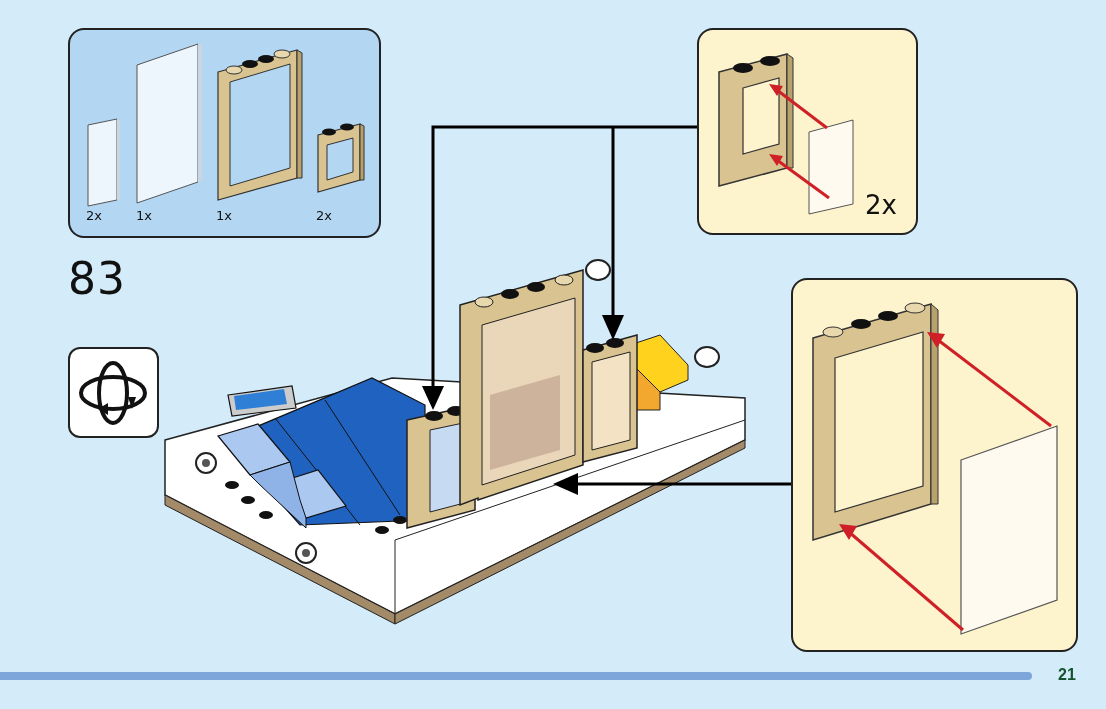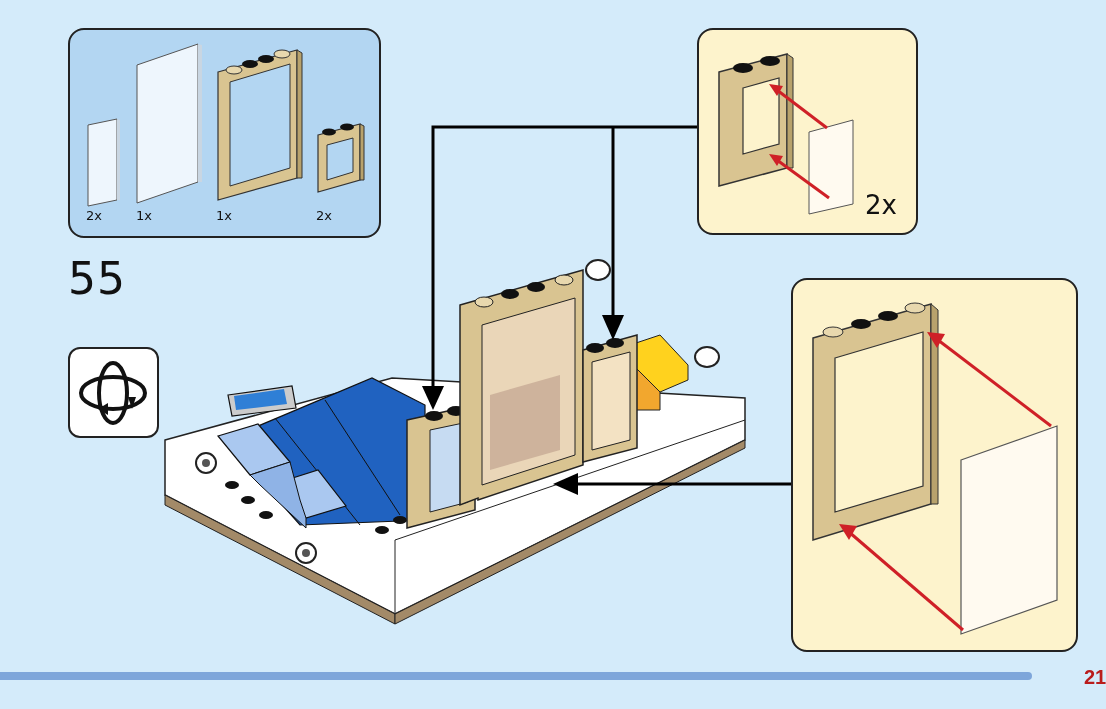--- a/index.html
+++ b/index.html
@@ -6,21 +6,21 @@
   body { width:1106px; height:709px; background:#d4ebfa; position:relative; overflow:hidden; font-family:"DejaVu Sans", sans-serif; }
   .panel { position:absolute; border:2px solid #222; border-radius:16px; box-sizing:border-box; }
   #parts-panel { left:68px; top:28px; width:313px; height:210px; background:#b3d6f2; }
   #sub-panel-1 { left:697px; top:28px; width:221px; height:207px; background:#fdf3cc; }
   #sub-panel-2 { left:791px; top:278px; width:287px; height:374px; background:#fdf3cc; }
   .qty { position:absolute; font-size:13px; color:#111; }
   #step-number { position:absolute; left:68px; top:253px; font-size:44px; color:#111; letter-spacing:1px; }
   #rotate-box { position:absolute; left:68px; top:347px; width:91px; height:91px; background:#fff; border:2px solid #222; border-radius:12px; box-sizing:border-box; }
   #sub1-qty { position:absolute; left:865px; top:190px; font-size:26px; color:#111; }
   #footer-bar { position:absolute; left:0; top:672px; width:1032px; height:8px; background:#7ea6da; border-radius:0 4px 4px 0; }
-  #page-number { position:absolute; left:1058px; top:666px; font-size:20px; font-weight:bold; color:#b91c1c; font-family:"Liberation Sans", sans-serif;margin-left:26px; }
+  #page-number { position:absolute; left:1058px; top:666px; font-size:16px; font-weight:bold; color:#14532d; font-family:"Liberation Sans", sans-serif; }
   svg { position:absolute; left:0; top:0; }
 </style>
 </head>
 <body>
 
 <div class="panel" id="parts-panel">
   <svg width="313" height="210">
 
     <g>
       <polygon points="18,95 47,89 47,170 18,176" fill="#eef6fd" stroke="#555" stroke-width="1"></polygon>
@@ -49,21 +49,21 @@
       <ellipse cx="259" cy="102" rx="7" ry="3.5" fill="#111"></ellipse>
       <ellipse cx="277" cy="97" rx="7" ry="3.5" fill="#111"></ellipse>
     </g>
   </svg>
   <span class="qty" style="left:16px;top:178px;">2x</span>
   <span class="qty" style="left:66px;top:178px;">1x</span>
   <span class="qty" style="left:146px;top:178px;">1x</span>
   <span class="qty" style="left:246px;top:178px;">2x</span>
 </div>
 
-<div id="step-number">55</div>
+<div id="step-number">83</div>
 
 <div id="rotate-box">
   <svg width="87" height="87" viewBox="0 0 87 87">
     <ellipse cx="43" cy="44" rx="32" ry="16" fill="none" stroke="#111" stroke-width="4"></ellipse>
     <ellipse cx="43" cy="44" rx="14" ry="30" fill="none" stroke="#111" stroke-width="4"></ellipse>
     <polygon points="58,48 66,48 62,60" fill="#111"></polygon>
     <polygon points="38,54 38,66 28,60" fill="#111"></polygon>
   </svg>
 </div>
 

